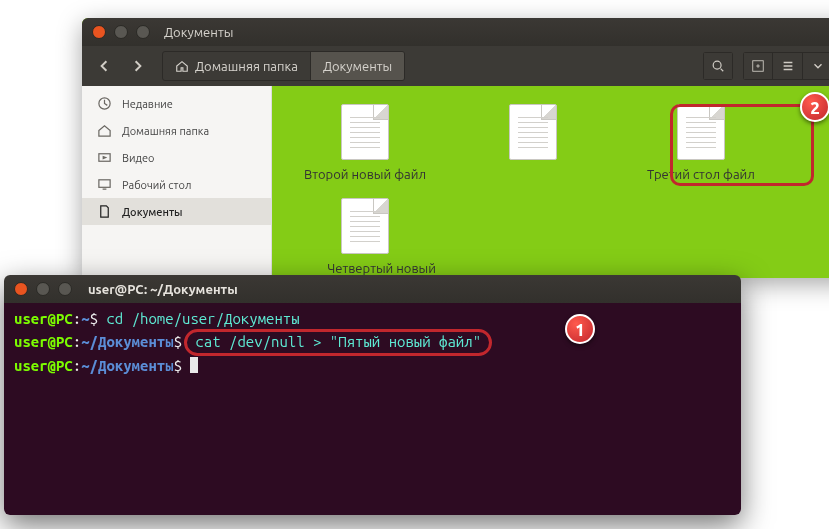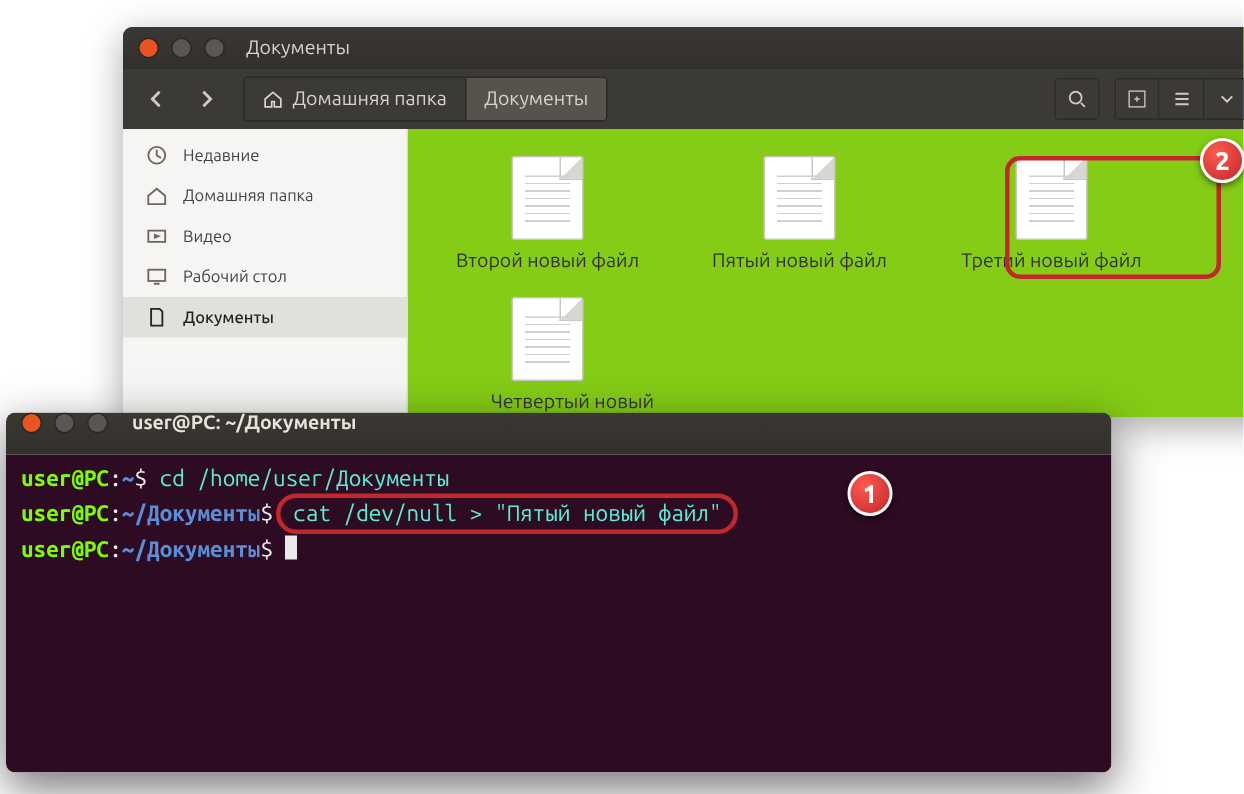--- a/index.html
+++ b/index.html
@@ -35,21 +35,21 @@
   .file-icon { width: 48px; height: 56px; background: #fff; border: 1px solid #c9c7c2; border-radius: 2px; position: relative; margin-bottom: 6px; }
   .file-icon::before { content: ""; position: absolute; top: 0; right: 0; width: 14px; height: 14px; background: linear-gradient(135deg, transparent 49%, #d8d6d1 50%); border-left: 1px solid #c9c7c2; border-bottom: 1px solid #c9c7c2; }
   .file-icon::after { content: ""; position: absolute; left: 8px; right: 8px; top: 12px; bottom: 8px; background: repeating-linear-gradient(#d2d0cb 0 1px, transparent 1px 5px); }
   .file-label { line-height: 1.25; }
 
   
   .hl-file { position: absolute; border: 3px solid #c1272d; border-radius: 10px; pointer-events: none; }
 
   
   .term-window { position: absolute; left: 4px; top: 275px; width: 737px; height: 240px; border-radius: 6px; overflow: hidden; box-shadow: 0 10px 30px rgba(0,0,0,.55); }
-  .term-titlebar { height: 28px; background: linear-gradient(#3b3834,#32302c); display: flex; padding: 0 10px; gap: 8px; }
+  .term-titlebar { height: 28px; background: linear-gradient(#3b3834,#32302c); display: flex; align-items: center; padding: 0 10px; gap: 8px; }
   .term-title { color: #e6e3dd; font-size: 13px; font-weight: 600; margin-left: 8px; }
   .term-body { background: #2d0b22; height: calc(100% - 28px); padding: 6px 10px; font-family: "Ubuntu Mono","DejaVu Sans Mono",monospace; font-size: 15px; line-height: 1.35; color: #eee; white-space: pre; overflow: hidden; }
   .p-user { color: #7CFC00; font-weight: bold; }
   .p-colon { color: #eee; }
   .p-path { color: #5b8dd6; font-weight: bold; }
   .p-cmd { color: #5eead4; }
   .cursor { display: inline-block; width: 8px; height: 16px; background: #e9e9e9; vertical-align: -2px; }
 
   .hl-cmd { display: inline-block; border: 3px solid #c1272d; border-radius: 14px; padding: 0 8px; margin-left: -6px; }
 
@@ -177,25 +177,24 @@
       </div>
     </div>
 
     <div class="files">
       <div class="file">
         <div class="file-icon"></div>
         <div class="file-label">Второй новый файл</div>
       </div>
       <div class="file">
         <div class="file-icon"></div>
-        <div class="file-label">Пятый новый файл</div>
-      </div>
-      <div class="file">
-        <div class="file-icon"></div>
-        <div class="file-label">Третий новый файл</div>
+      </div>
+      <div class="file">
+        <div class="file-icon"></div>
+        <div class="file-label">Третий стол файл</div>
       </div>
       <div class="file">
         <div class="file-icon"></div>
         <div class="file-label">Четвертый новый файл</div>
       </div>
     </div>
   </div>
 </div>
 
 <div class="hl-file" style="left:670px; top:104px; width:144px; height:82px;"></div>

